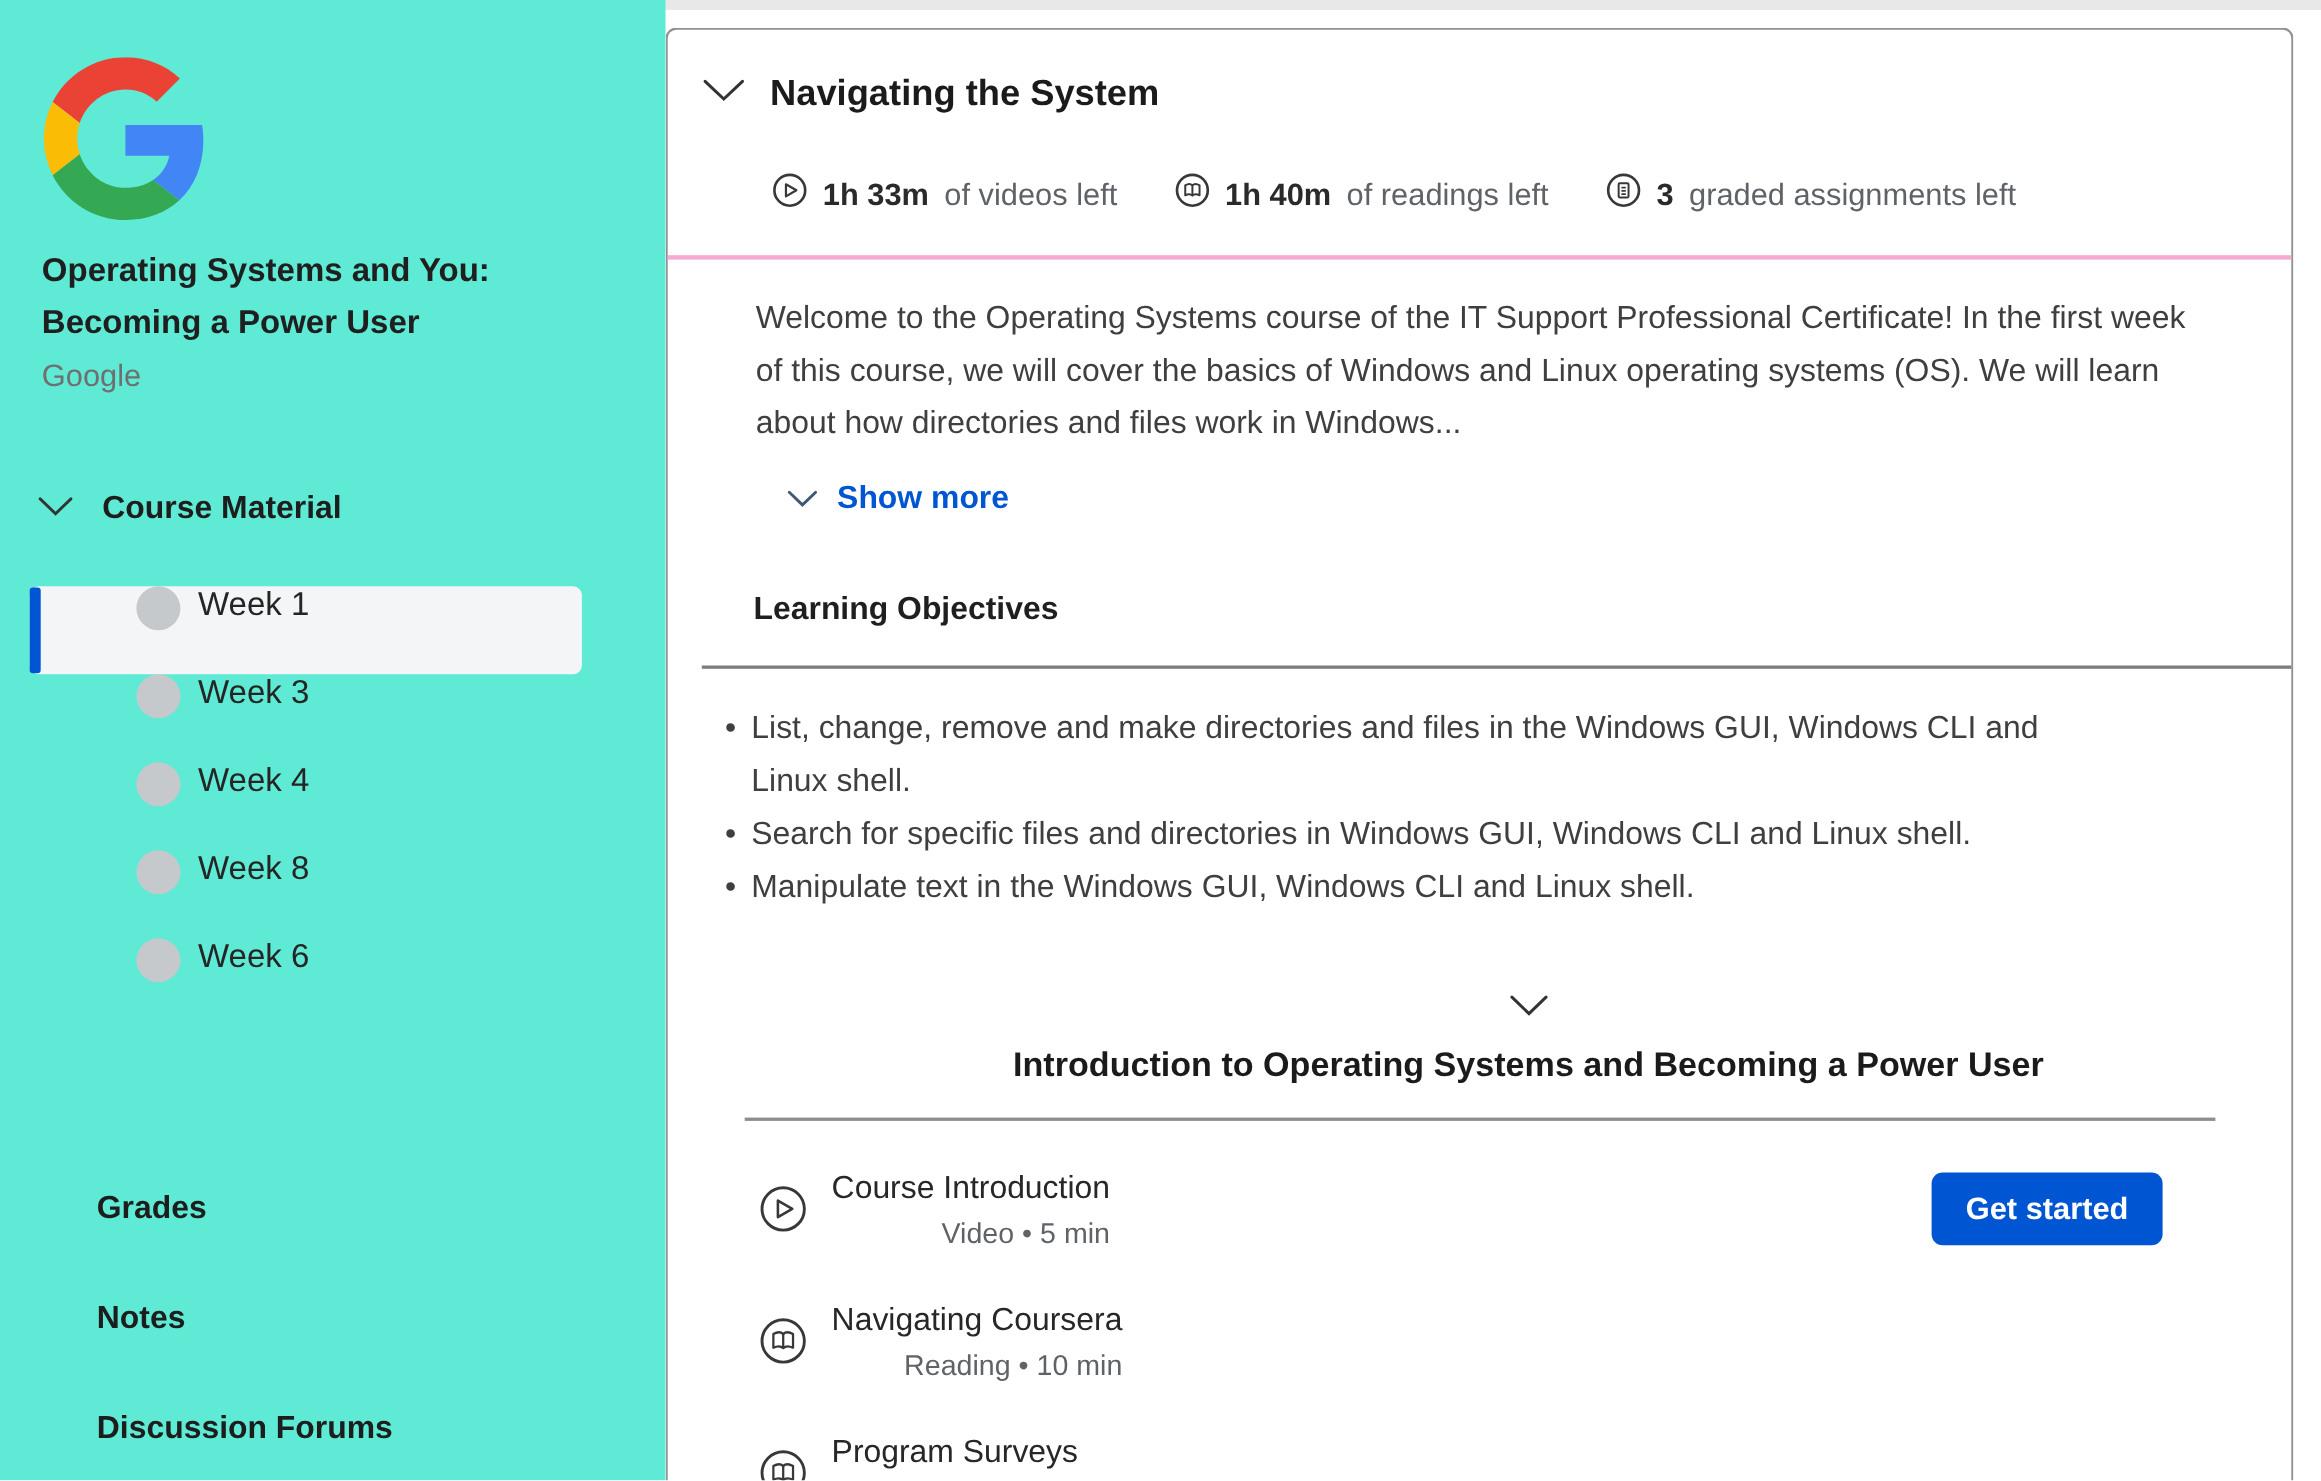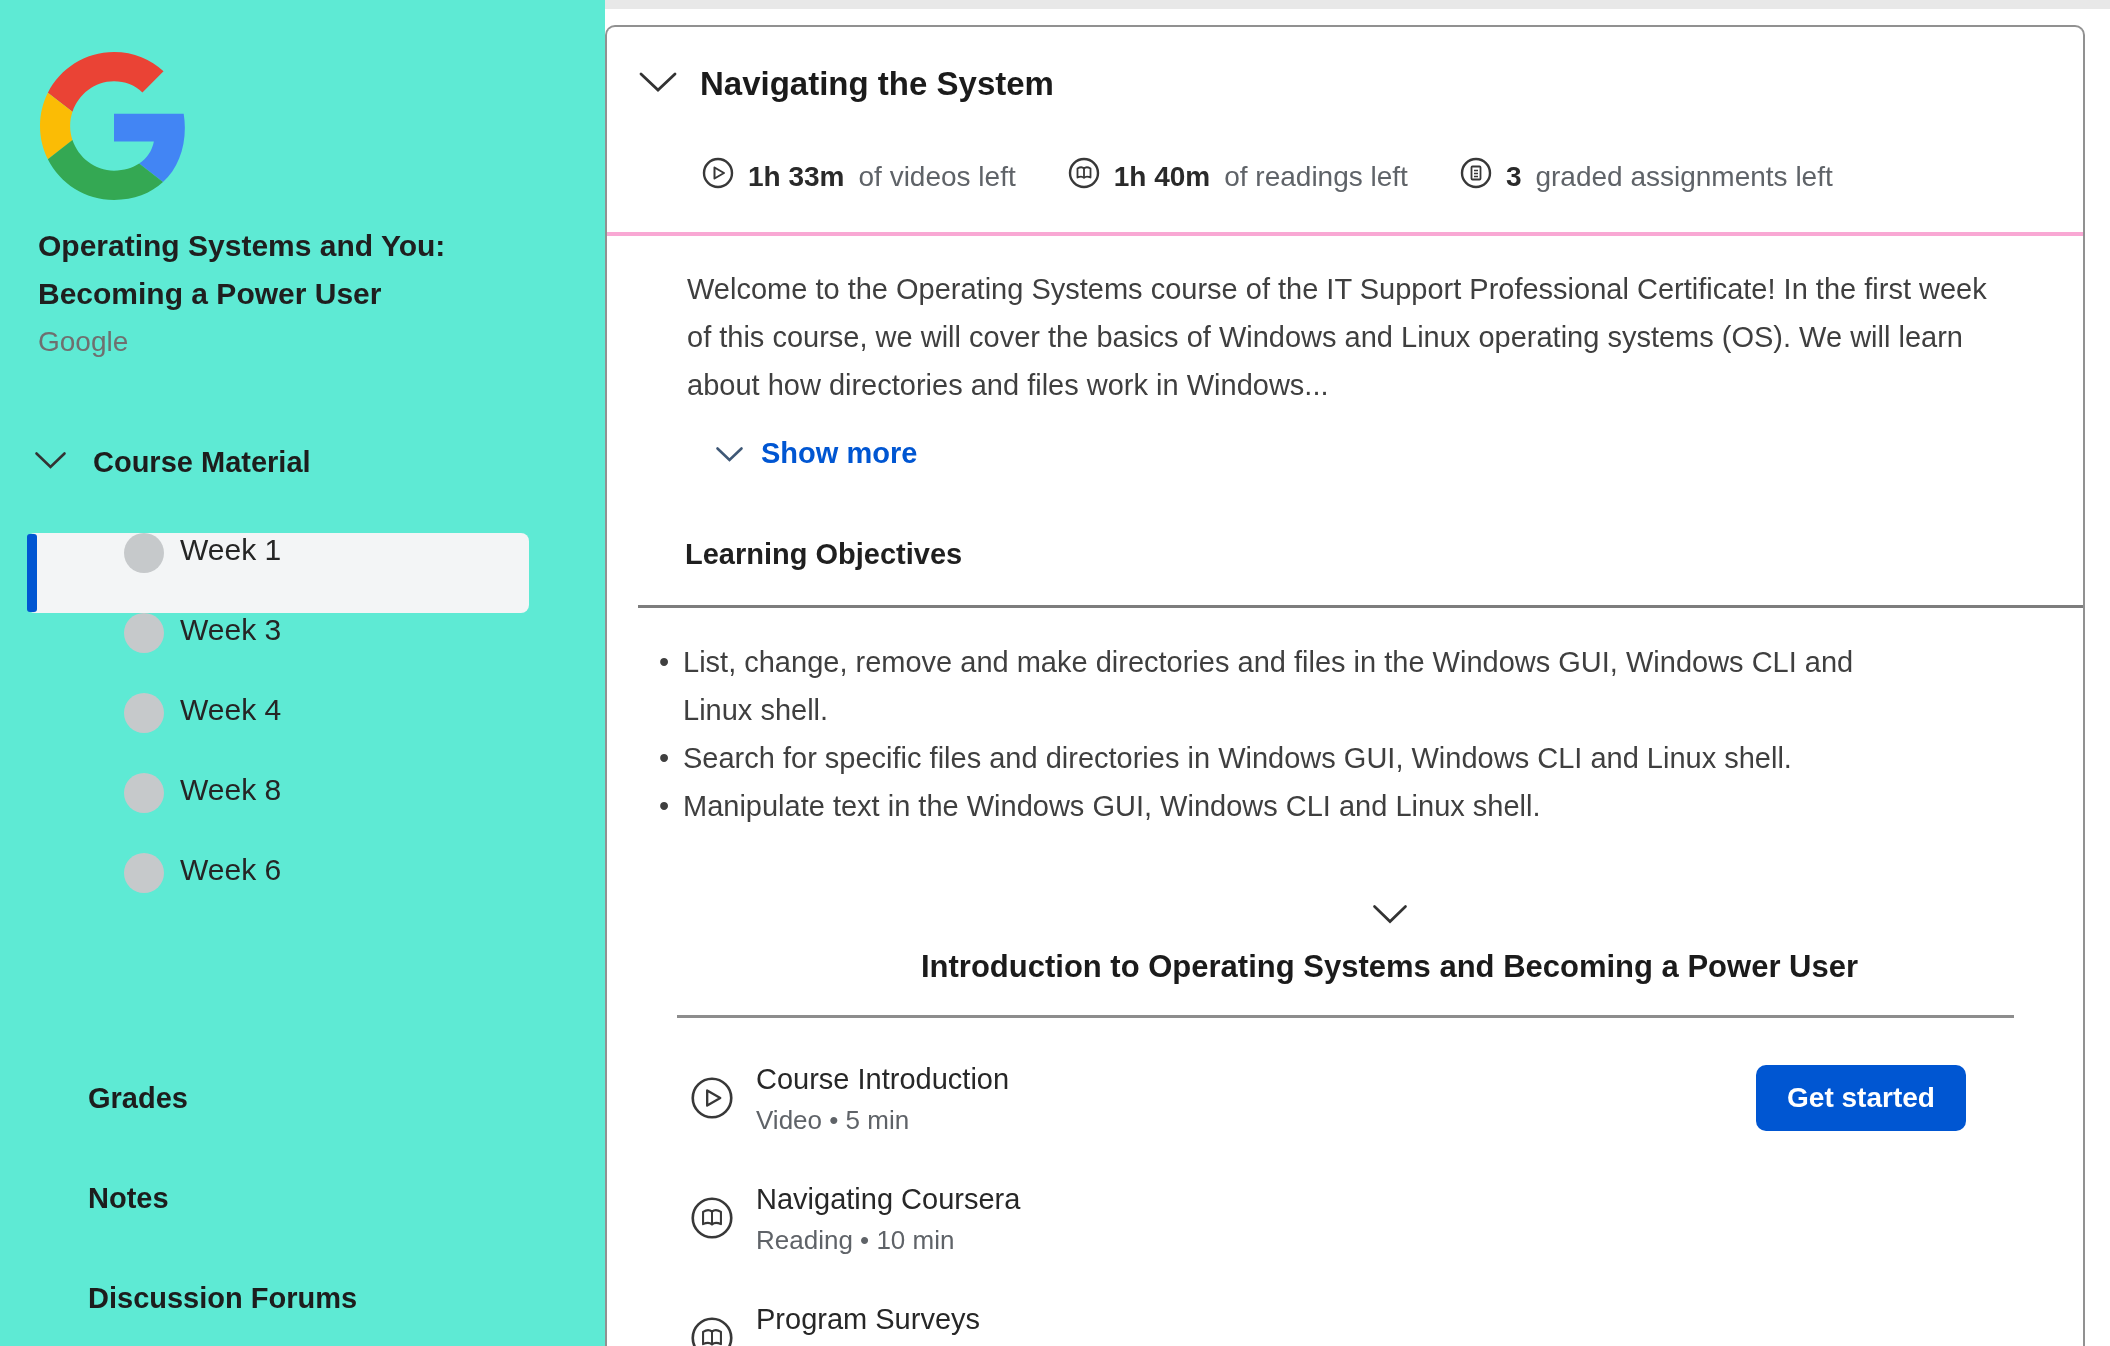--- a/index.html
+++ b/index.html
@@ -63,21 +63,21 @@
   .objectives li { position:relative; font-size:29px; line-height:48px; color:#3f3f3f; }
   .objectives li::before { content:"\2022"; position:absolute; left:-24px; color:#3f3f3f; }
 
   .lesson-heading-row { margin:74px 0 0 89px; display:flex; align-items:center; gap:21px;flex-direction:column; }
   .lesson-heading { font-size:31px; font-weight:bold; color:#1b1b1b; }
   .lesson-divider { margin:30px 0 0 70px; width:1337px; height:3px; background:#8d8d8d; }
   .lesson-items { margin:34px 0 0 83px; }
   .lesson-item { position:relative; display:flex; align-items:center; height:92px; margin-bottom:28px; cursor:pointer; }
   .lesson-icon { width:44px; height:44px; margin-right:22px; flex:none; }
   .lesson-title { font-size:29px; color:#272727; line-height:38px; }
-  .lesson-meta { font-size:26px; color:#5f6368; line-height:34px; margin-top:5px; }
+  .lesson-meta { font-size:26px; color:#5f6368; line-height:34px; margin-top:5px;text-align:right; }
   .get-started {
     position:absolute; right:117px; top:50%; transform:translateY(-50%);
     width:210px; height:66px; background:#0056D2; color:#ffffff;
     border:none; border-radius:10px; font-size:28px; font-weight:bold;
     font-family:"Liberation Sans", sans-serif; cursor:pointer;
   }
 </style>
 </head>
 <body>
 

